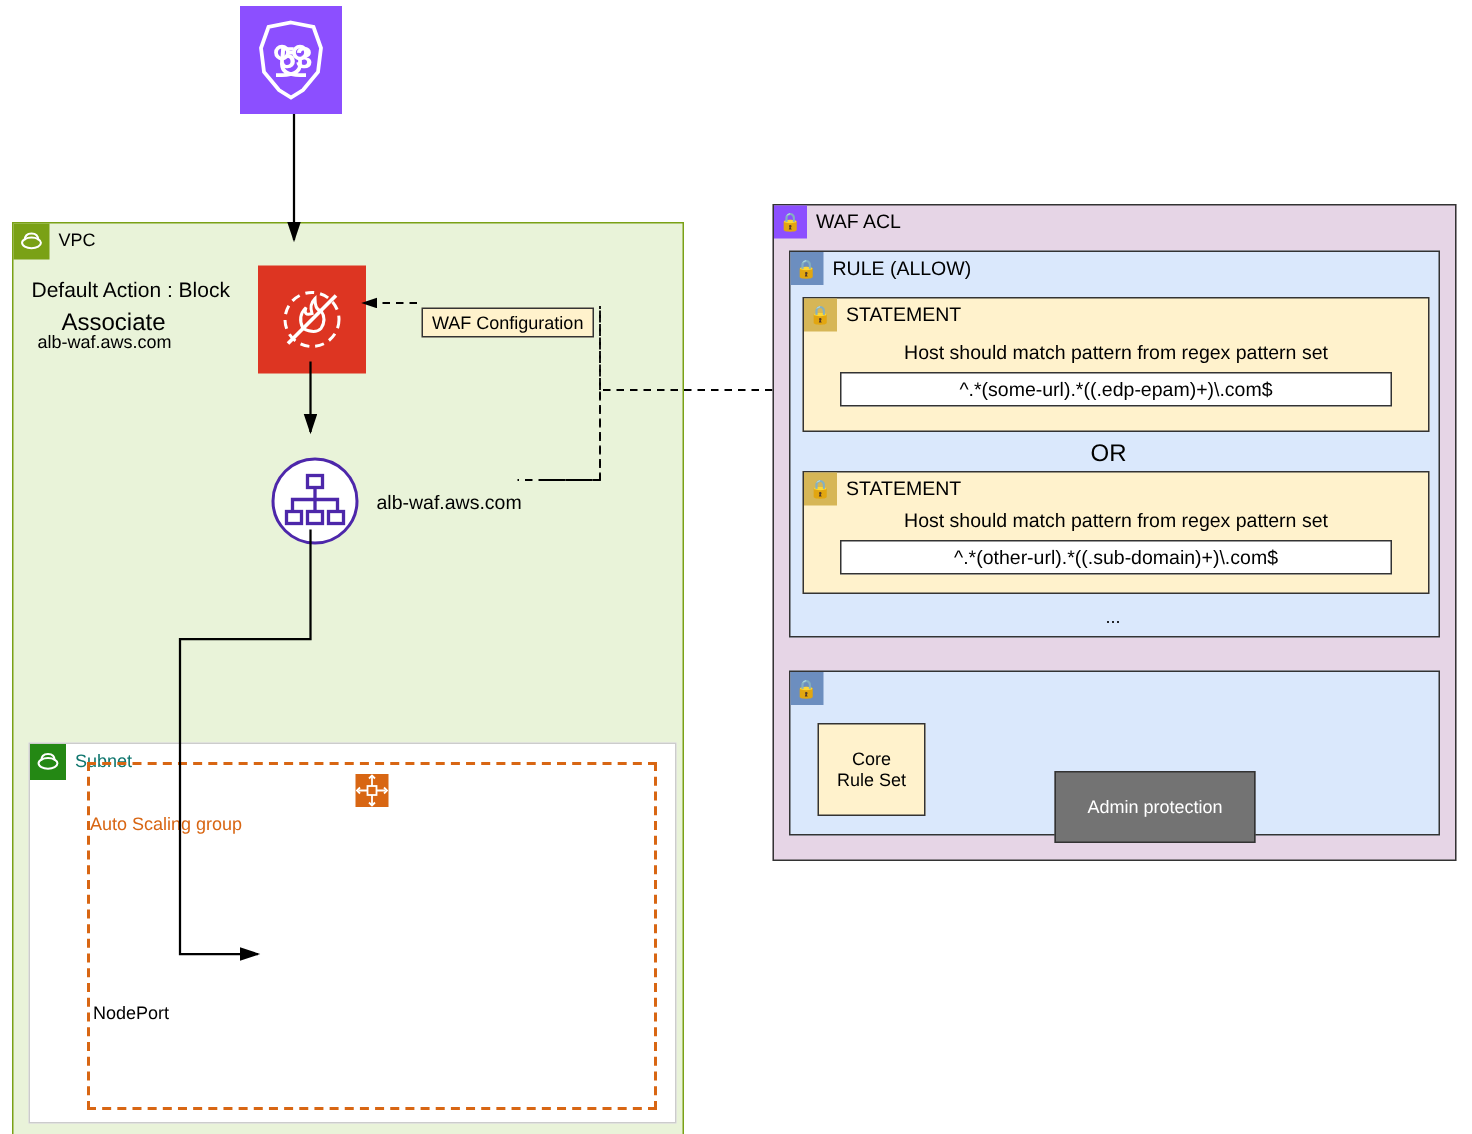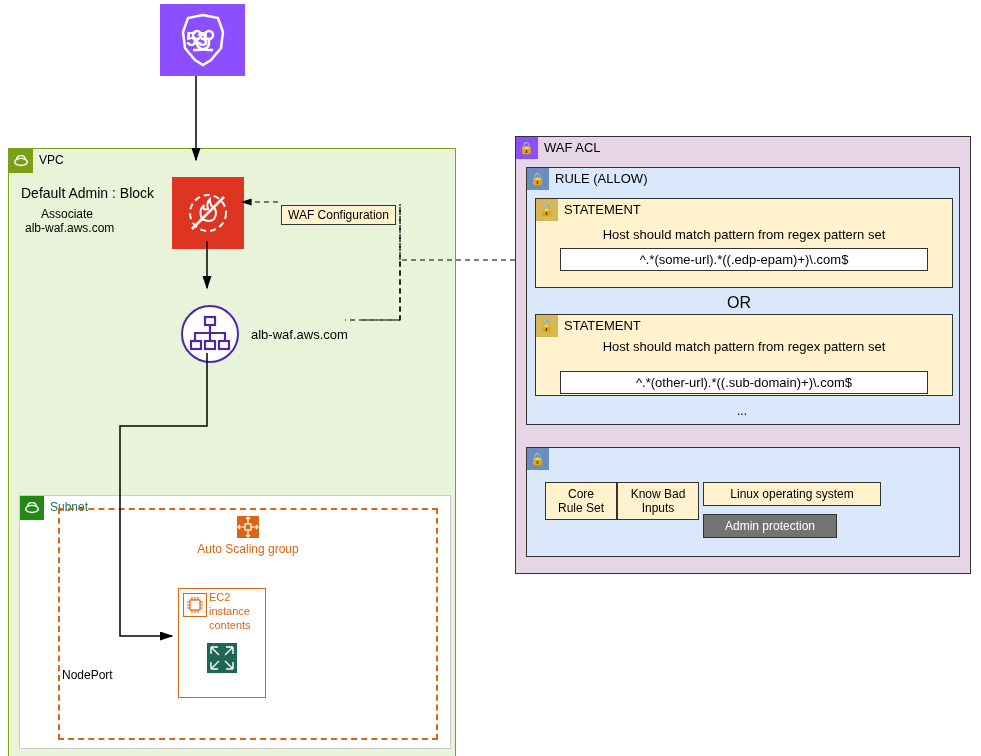--- a/index.html
+++ b/index.html
@@ -16,50 +16,50 @@
   .vpc{border:1px solid #7AA116;background:#E9F3D9}
   .vpc-badge{position:absolute;left:0;top:0;width:24px;height:24px;background:#7AA116;display:flex;align-items:center;justify-content:center}
   .vpc-title{position:absolute;left:30px;top:4px;font-size:12px}
   
   .subnet{background:#fff;border:1px solid #ccc}
   .subnet-badge{position:absolute;left:0;top:0;width:24px;height:24px;background:#248814;display:flex;align-items:center;justify-content:center}
   .subnet-title{position:absolute;left:30px;top:4px;font-size:12px;color:#0f766e}
   
   .asg{border:2px dashed #D86613}
   .asg-badge{width:22px;height:22px;background:#D86613;display:inline-block;vertical-align:middle}
-  .asg-title{color:#D86613;font-size:12px;text-align:center;margin-top:4px}
+  .asg-title{color:#D86613;font-size:12px;text-align:left;margin-top:4px}
   
   .ec2{border:1.5px solid #D86613}
   .ec2-badge{width:22px;height:22px;border:1px solid #D86613;display:inline-block;position:absolute;left:4px;top:4px}
   .ec2-inner-icon{width:30px;height:30px;background:#1F6656;display:block;margin:0 auto;position:relative}
   
   .ytag{background:#FFF2CC;border:1px solid #333;padding:2px 6px;display:inline-block}
   
   .waf-acl{background:#E6D5E6;border:1px solid #333}
   .rule-box{background:#DAE8FC;border:1px solid #333}
   .stmt-box{background:#FFF2CC;border:1px solid #333}
   .regex-box{background:#fff;border:1px solid #333;text-align:center;font-size:13px;padding:3px 0}
   .stmt-title{font-size:13px;text-align:center;padding:4px 11px}
   .lock-badge{width:22px;height:22px;display:flex;align-items:center;justify-content:center;color:#fff;font-size:12px}
   .lock-purple{background:#8C4FFF}
   .lock-blue{background:#6C8EBF}
   .lock-or{background:#D6B656}
   .section-title{position:absolute;left:28px;top:3px;font-weight:normal;font-size:13px}
-  .rg-item{background:#FFF2CC;border:1px solid #333;text-align:center;font-size:12px;padding:4px 6px;position:absolute}
+  .rg-item{background:#FFF2CC;border:1px solid #333;text-align:center;font-size:12px;padding:16px 6px;position:absolute}
   .rg-item-dark{background:#737373;color:#fff}
   .or-text{position:absolute;font-size:16px}
   svg.conn{position:absolute;overflow:visible;pointer-events:none}
   .arrowhead{fill:#000}
 </style>
 </head>
 <body>
 
 <div class="canvas">
 
-  <div class="box r53" style="left:160px;top:4px;width:85px;height:72px">
+  <div class="box r53" style="left:160px;top:4px;width:68px;height:72px">
     <svg width="60" height="60" viewBox="0 0 60 60">
         <g fill="none" stroke="#fff" stroke-width="2.5">
           <path d="M30 5 L45 8 L50 22 L48 38 L38 50 L30 55 L22 50 L12 38 L10 22 L15 8 Z"></path>
           <circle cx="24" cy="25" r="4"></circle>
           <circle cx="36" cy="25" r="4"></circle>
           <path d="M28 25 L32 25 M24 29 L24 33 Q24 40 36 40 L40 40 M36 29 L36 33 Q36 40 24 40 L20 40"></path>
         </g>
         <text x="30" y="33" fill="#fff" font-size="18" text-anchor="middle" font-family="Arial"></text>
       </svg>
     <span class="label-abs" style="left:26px;top:24px;color:#fff;font-size:20px;font-weight:bold">53</span>
@@ -67,22 +67,22 @@
 
   <div class="box vpc" style="left:8px;top:148px;width:448px;height:610px">
     <div class="vpc-badge">
         <svg width="18" height="18" viewBox="0 0 20 20">
           <ellipse cx="10" cy="11" rx="7" ry="4" fill="none" stroke="#fff" stroke-width="1.5"></ellipse>
           <path d="M5 9 Q5 4 10 4 Q15 4 15 9" fill="none" stroke="#fff" stroke-width="1.5"></path>
         </svg>
       </div>
     <span class="vpc-title">VPC</span>
 
-    <span class="label-abs" style="left:12px;top:36px;font-size:14px">Default Admin : Block</span>
-    <span class="label-abs" style="left:32px;top:58px;font-size:12px">Associate</span>
+    <span class="label-abs" style="left:12px;top:36px;font-size:14px">Default Action : Block</span>
+    <span class="label-abs" style="left:32px;top:58px;font-size:16px">Associate</span>
     <span class="label-abs" style="left:16px;top:72px;font-size:12px">alb-waf.aws.com</span>
 
     <div class="box waf-icon" style="left:163px;top:28px;width:72px;height:72px">
       <svg width="56" height="56" viewBox="0 0 56 56">
           <g fill="none" stroke="#fff" stroke-width="2">
             <circle cx="28" cy="28" r="18" stroke-dasharray="6 4"></circle>
             <path d="M22 34 Q18 26 24 20 Q22 26 28 24 Q26 18 30 14 Q30 22 34 22 Q38 28 34 34 Q30 38 22 34 Z"></path>
             <line x1="12" y1="44" x2="44" y2="12" stroke-width="2.5"></line>
           </g>
         </svg>
@@ -119,41 +119,20 @@
                 <g stroke="#fff" stroke-width="1.2" fill="none">
                   <rect x="8" y="8" width="6" height="6"></rect>
                   <path d="M11 2 L11 8 M11 14 L11 20 M2 11 L8 11 M14 11 L20 11"></path>
                   <path d="M9 3 L11 1 L13 3 M9 19 L11 21 L13 19 M3 9 L1 11 L3 13 M19 9 L21 11 L19 13"></path>
                 </g>
               </svg>
           </span>
         </div>
         <div class="asg-title">Auto Scaling group</div>
 
-        <div class="box ec2" style="left:118px;top:78px;width:88px;height:110px">
-          <span class="ec2-badge"><svg width="22" height="22" viewBox="0 0 22 22">
-                <g stroke="#D86613" fill="none" stroke-width="1.2">
-                  <rect x="6" y="6" width="10" height="10"></rect>
-                  <path d="M8 6 L8 3 M11 6 L11 3 M14 6 L14 3 M8 16 L8 19 M11 16 L11 19 M14 16 L14 19 M6 8 L3 8 M6 11 L3 11 M6 14 L3 14 M16 8 L19 8 M16 11 L19 11 M16 14 L19 14"></path>
-                </g>
-              </svg></span>
-          <div style="position:absolute;left:30px;top:2px;font-size:11px;color:#D86613;line-height:1.25;white-space:pre">EC2
-instance
-contents</div>
-          <span class="ec2-inner-icon" style="margin-top:54px">
-            <svg width="30" height="30" viewBox="0 0 30 30">
-                <g stroke="#fff" fill="none" stroke-width="1.4">
-                  <path d="M4 4 L11 4 M4 4 L4 11 M4 4 L12 12"></path>
-                  <path d="M26 4 L19 4 M26 4 L26 11 M26 4 L18 12"></path>
-                  <path d="M4 26 L11 26 M4 26 L4 19 M4 26 L12 18"></path>
-                  <path d="M26 26 L19 26 M26 26 L26 19 M26 26 L18 18"></path>
-                </g>
-              </svg>
-          </span>
-        </div>
       </div>
 
       <span class="label-abs" style="left:42px;top:172px;font-size:12px">NodePort</span>
     </div>
   </div>
 
   <svg class="conn" style="left:0;top:0" width="981" height="756">
     <defs>
         <marker id="ah" markerWidth="10" markerHeight="10" refX="8" refY="3" orient="auto">
           <path d="M0,0 L9,3 L0,6 Z" class="arrowhead"></path>
@@ -194,31 +173,28 @@
         <div class="stmt-title" style="margin-top:24px">Host should match pattern from regex pattern set</div>
         <div class="regex-box" style="margin:2px 24px 0 24px">^.*(some-url).*((.edp-epam)+)\.com$</div>
       </div>
 
       <span class="or-text" style="left:200px;top:126px">OR</span>
 
       <div class="box stmt-box" style="left:8px;top:146px;width:418px;height:82px">
         <div class="lock-badge lock-or" style="position:absolute;left:0;top:0">🔒</div>
         <span class="section-title" style="font-weight:normal">STATEMENT</span>
         <div class="stmt-title" style="margin-top:20px">Host should match pattern from regex pattern set</div>
-        <div class="regex-box" style="margin:13px 24px 0 24px">^.*(other-url).*((.sub-domain)+)\.com$</div>
+        <div class="regex-box" style="margin:2px 24px 0 24px">^.*(other-url).*((.sub-domain)+)\.com$</div>
       </div>
 
       <span class="label-abs" style="left:210px;top:236px">...</span>
     </div>
 
     <div class="box rule-box" style="left:10px;top:310px;width:434px;height:110px">
       <div class="lock-badge lock-blue" style="position:absolute;left:0;top:0">🔒</div>
 
       <div class="rg-item" style="left:18px;top:34px;width:58px;white-space:pre-line">Core
 Rule Set</div>
-      <div class="rg-item" style="left:90px;top:34px;width:68px;white-space:pre-line">Know Bad
-Inputs</div>
-      <div class="rg-item" style="left:176px;top:34px;width:164px">Linux operating system</div>
       <div class="rg-item rg-item-dark" style="left:176px;top:66px;width:120px">Admin protection</div>
     </div>
   </div>
 
 </div>
 
 </body></html>

